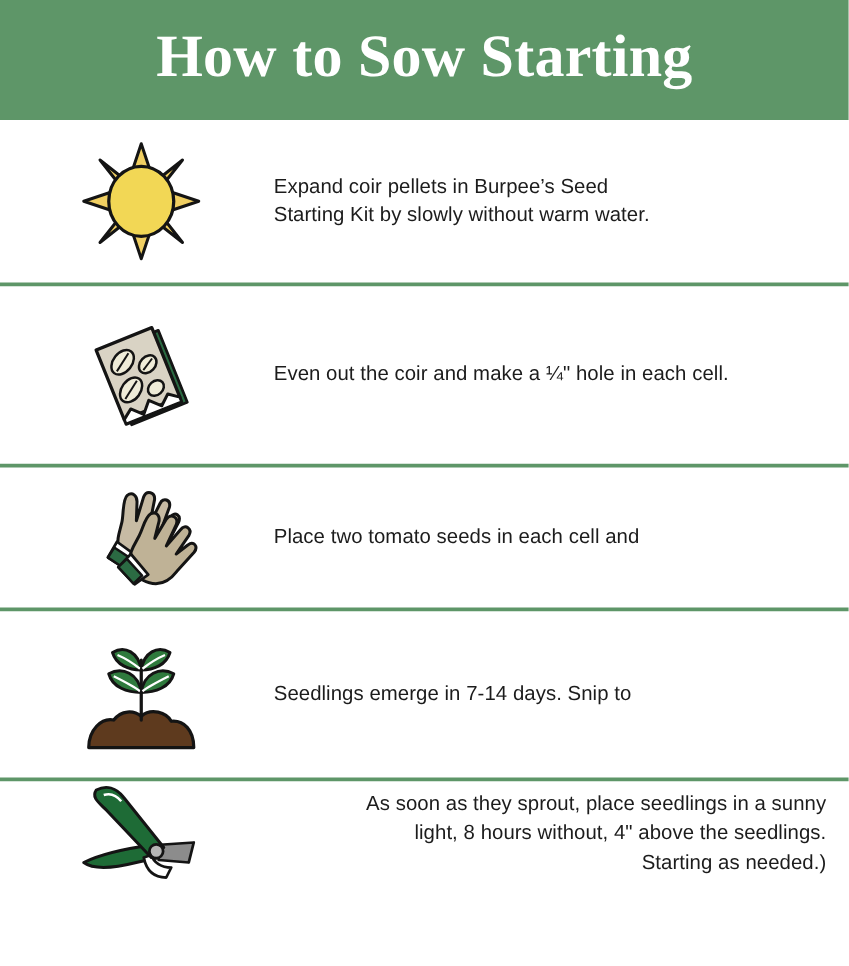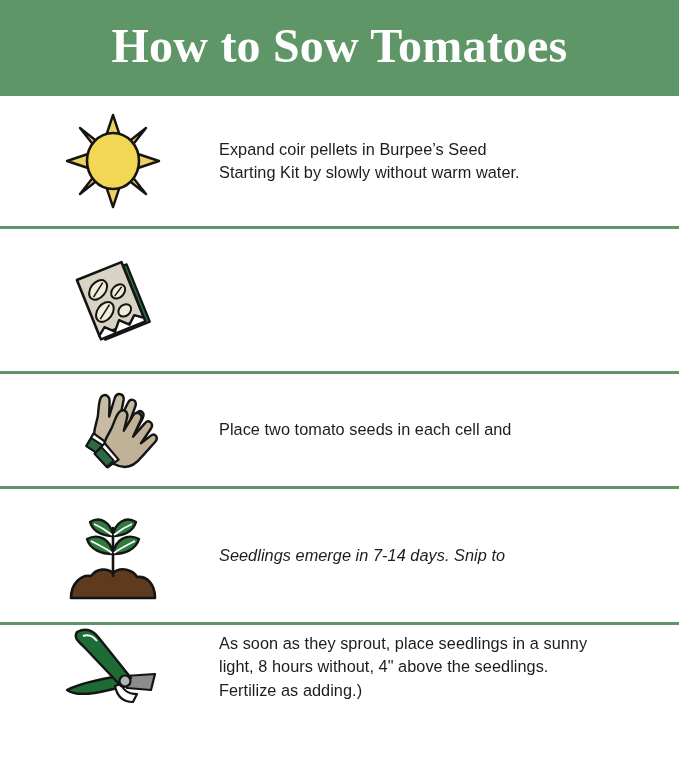--- a/index.html
+++ b/index.html
@@ -77,30 +77,30 @@
   .divider {
     width: 679px;
     height: 3px;
     background: #5e9668;
   }
 
   
   .row-1 { height: 130px; }
   .row-2 { height: 142px; }
   .row-3 { height: 112px; }
-  .row-4 { height: 133px; font-style: italic; }
-  .row-5 { height: 84px; }
+  .row-4 { height: 133px; }
+  .row-5 { height: 84px; text-align: right; }
 
   .icon-svg { display: block; }
 </style>
 </head>
 <body>
 
 <div class="header-banner">
-  <div class="header-title">How to Sow Tomatoes</div>
+  <div class="header-title">How to Sow Starting</div>
 </div>
 
 <div class="steps">
 
   <div class="step-row row-1">
     <div class="step-icon-cell">
       <span>
         <svg class="icon-svg" width="96" height="96" viewBox="0 0 96 96">
           <g stroke="#141414" stroke-width="2.4" stroke-linejoin="round">
             <polygon points="48,2 56,26 40,26" fill="#f0cf62"></polygon>
@@ -141,20 +141,25 @@
             <line x1="35" y1="40" x2="49" y2="30" stroke="#141414" stroke-width="1.6"></line>
             <ellipse cx="60" cy="44" rx="8" ry="6" fill="#efecd8" stroke="#141414" stroke-width="2" transform="rotate(-25 60 44)"></ellipse>
             <line x1="55" y1="47" x2="65" y2="41" stroke="#141414" stroke-width="1.5"></line>
             <ellipse cx="40" cy="58" rx="11" ry="7.5" fill="#efecd8" stroke="#141414" stroke-width="2" transform="rotate(-32 40 58)"></ellipse>
             <line x1="33" y1="63" x2="47" y2="53" stroke="#141414" stroke-width="1.6"></line>
             <ellipse cx="59" cy="64" rx="7" ry="5.5" fill="#efecd8" stroke="#141414" stroke-width="2" transform="rotate(-20 59 64)"></ellipse>
           </g>
         </svg>
       </span>
     </div>
+    <div class="step-text-cell">
+      <div class="step-text">
+        <p>Even out the coir and make a ¼" hole in each cell.</p>
+      </div>
+    </div>
   </div>
   <div class="divider"></div>
 
   <div class="step-row row-3">
     <div class="step-icon-cell">
       <span>
         <svg class="icon-svg" width="104" height="104" viewBox="0 0 104 104">
 
           <g transform="rotate(14 52 52)">
             <path d="M34 44
@@ -235,18 +240,18 @@
           <path d="M24 16 C30 14 34 16 38 21" stroke="#ffffff" stroke-width="2" fill="none"></path>
 
           <circle cx="66" cy="61" r="5.5" fill="#b5b5b5" stroke="#141414" stroke-width="2.2"></circle>
         </svg>
       </span>
     </div>
     <div class="step-text-cell">
       <div class="step-text">
         <p>As soon as they sprout, place seedlings in a sunny</p>
         <p>light, 8 hours without, 4" above the seedlings.</p>
-        <p>Fertilize as adding.)</p>
+        <p>Starting as needed.)</p>
       </div>
     </div>
   </div>
 
 </div>
 
 </body></html>

